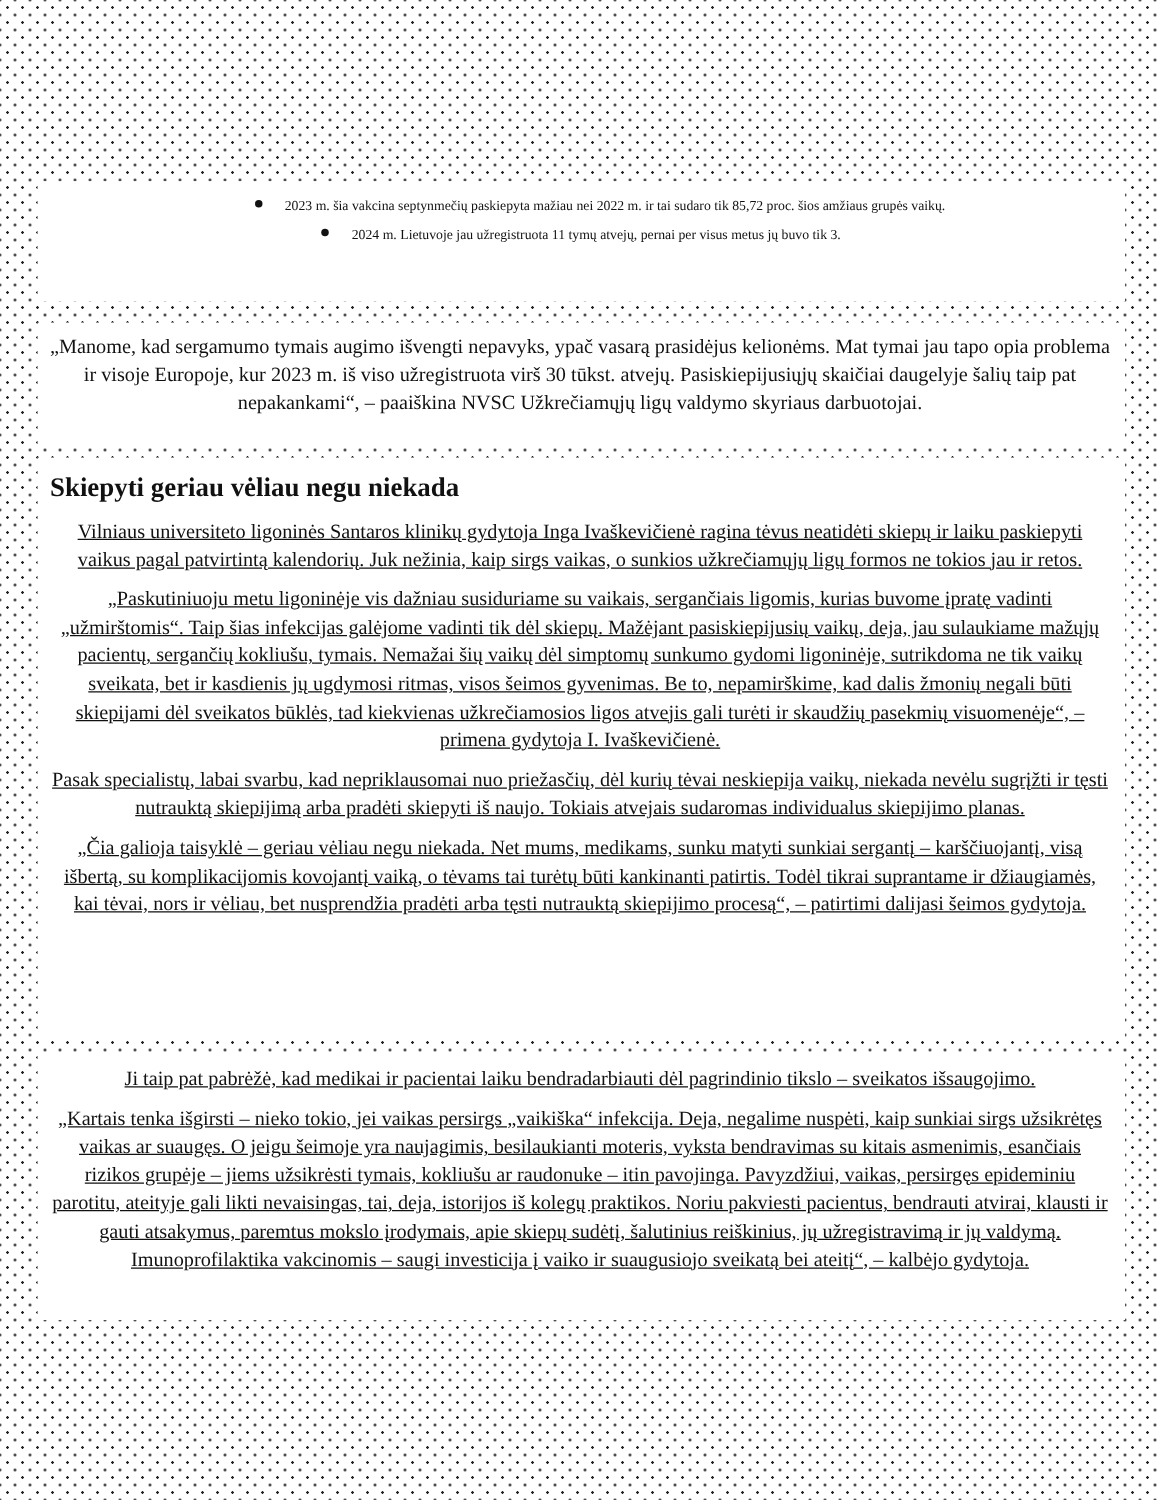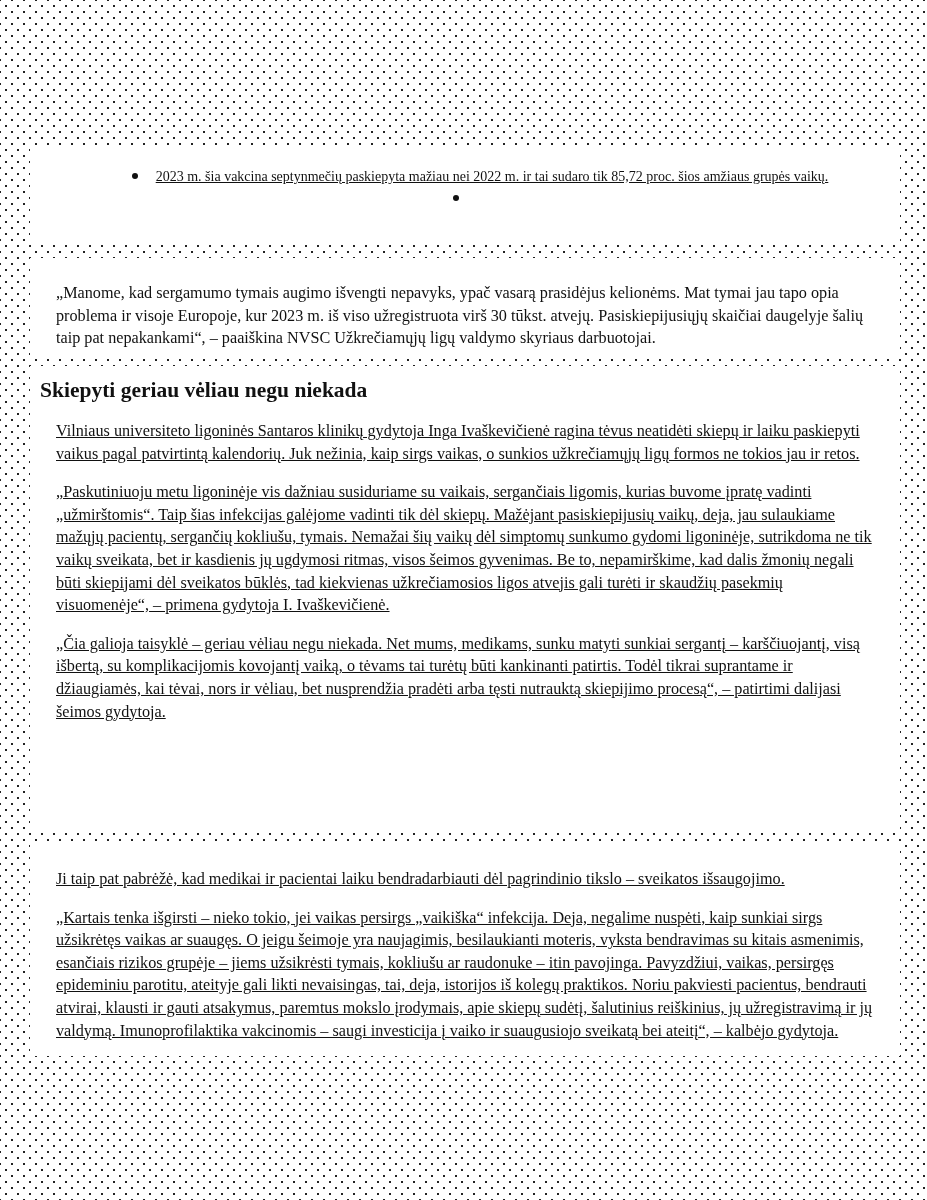--- a/index.html
+++ b/index.html
@@ -26,34 +26,34 @@
       width: 870px;
       background: #ffffff;
       box-sizing: border-box;
     }
     #b1 { top: 145px; height: 96px; padding-top: 9px; }
     #b2 { top: 258px; height: 98px; padding: 8px 12px 0 10px; }
     #b3 { top: 366px; height: 466px; padding: 10px 12px 0 10px; }
     #b4 { top: 842px; height: 214px; padding: 10px 12px 0 10px; }
 
     p {
-      margin: 16px;
+      margin: 0;
       font-size: 16.2px;
       line-height: 22.6px;
+      text-align: center;
     }
     .para { margin-bottom: 9px; text-decoration: underline; }
 
     ul.bullets {
-      margin: 12px;
+      margin: 0;
       padding: 0;
       list-style: none;
-      font-size: 14px;
+      font-size: 11px;
       line-height: 22.6px;
       text-align: center;
-      text-decoration: underline;
     }
     ul.bullets li {
       position: relative;
     }
     .bullet-dot {
       display: inline-block;
       width: 6px;
       height: 6px;
       border-radius: 50%;
       background: #111;
@@ -75,32 +75,33 @@
   </style>
 </head>
 <body>
 
 <div class="block" id="b1">
   <ul class="bullets">
     <li id="bullet-1">
       <span class="bullet-dot"></span><span>2023 m. šia vakcina septynmečių paskiepyta mažiau nei 2022 m. ir tai sudaro tik 85,72 proc. šios amžiaus grupės vaikų.</span>
     </li>
     <li id="bullet-2">
-      <span class="bullet-dot"></span>
+      <span class="bullet-dot"></span><span>2024 m. Lietuvoje jau užregistruota 11 tymų atvejų, pernai per visus metus jų buvo tik 3.</span>
     </li>
   </ul>
 </div>
 
 <div class="block" id="b2">
   <p>„Manome, kad sergamumo tymais augimo išvengti nepavyks, ypač vasarą prasidėjus kelionėms. Mat tymai jau tapo opia problema ir visoje Europoje, kur 2023 m. iš viso užregistruota virš 30 tūkst. atvejų. Pasiskiepijusiųjų skaičiai daugelyje šalių taip pat nepakankami“, – paaiškina NVSC Užkrečiamųjų ligų valdymo skyriaus darbuotojai.</p>
 </div>
 
 <div class="block" id="b3">
   <h2 class="section-heading">Skiepyti geriau vėliau negu niekada</h2>
   <p class="para">Vilniaus universiteto ligoninės Santaros klinikų gydytoja Inga Ivaškevičienė ragina tėvus neatidėti skiepų ir laiku paskiepyti vaikus pagal patvirtintą kalendorių. Juk nežinia, kaip sirgs vaikas, o sunkios užkrečiamųjų ligų formos ne tokios jau ir retos.</p>
   <p class="para">„Paskutiniuoju metu ligoninėje vis dažniau susiduriame su vaikais, sergančiais ligomis, kurias buvome įpratę vadinti „užmirštomis“. Taip šias infekcijas galėjome vadinti tik dėl skiepų. Mažėjant pasiskiepijusių vaikų, deja, jau sulaukiame mažųjų pacientų, sergančių kokliušu, tymais. Nemažai šių vaikų dėl simptomų sunkumo gydomi ligoninėje, sutrikdoma ne tik vaikų sveikata, bet ir kasdienis jų ugdymosi ritmas, visos šeimos gyvenimas. Be to, nepamirškime, kad dalis žmonių negali būti skiepijami dėl sveikatos būklės, tad kiekvienas užkrečiamosios ligos atvejis gali turėti ir skaudžių pasekmių visuomenėje“, – primena gydytoja I. Ivaškevičienė.</p>
+  <p class="para">Pasak specialistų, labai svarbu, kad nepriklausomai nuo priežasčių, dėl kurių tėvai neskiepija vaikų, niekada nevėlu sugrįžti ir tęsti nutrauktą skiepijimą arba pradėti skiepyti iš naujo. Tokiais atvejais sudaromas individualus skiepijimo planas.</p>
   <p class="para">„Čia galioja taisyklė – geriau vėliau negu niekada. Net mums, medikams, sunku matyti sunkiai sergantį – karščiuojantį, visą išbertą, su komplikacijomis kovojantį vaiką, o tėvams tai turėtų būti kankinanti patirtis. Todėl tikrai suprantame ir džiaugiamės, kai tėvai, nors ir vėliau, bet nusprendžia pradėti arba tęsti nutrauktą skiepijimo procesą“, – patirtimi dalijasi šeimos gydytoja.</p>
 </div>
 
 <div class="block" id="b4">
   <p class="para">Ji taip pat pabrėžė, kad medikai ir pacientai laiku bendradarbiauti dėl pagrindinio tikslo – sveikatos išsaugojimo.</p>
   <p class="para">„Kartais tenka išgirsti – nieko tokio, jei vaikas persirgs „vaikiška“ infekcija. Deja, negalime nuspėti, kaip sunkiai sirgs užsikrėtęs vaikas ar suaugęs. O jeigu šeimoje yra naujagimis, besilaukianti moteris, vyksta bendravimas su kitais asmenimis, esančiais rizikos grupėje – jiems užsikrėsti tymais, kokliušu ar raudonuke – itin pavojinga. Pavyzdžiui, vaikas, persirgęs epideminiu parotitu, ateityje gali likti nevaisingas, tai, deja, istorijos iš kolegų praktikos. Noriu pakviesti pacientus, bendrauti atvirai, klausti ir gauti atsakymus, paremtus mokslo įrodymais, apie skiepų sudėtį, šalutinius reiškinius, jų užregistravimą ir jų valdymą. Imunoprofilaktika vakcinomis – saugi investicija į vaiko ir suaugusiojo sveikatą bei ateitį“, – kalbėjo gydytoja.</p>
 </div>
 
 </body></html>

